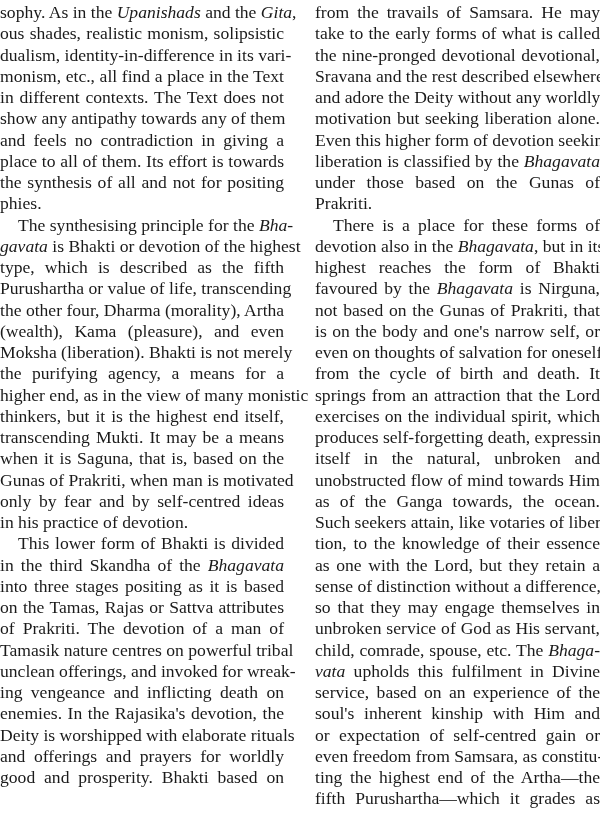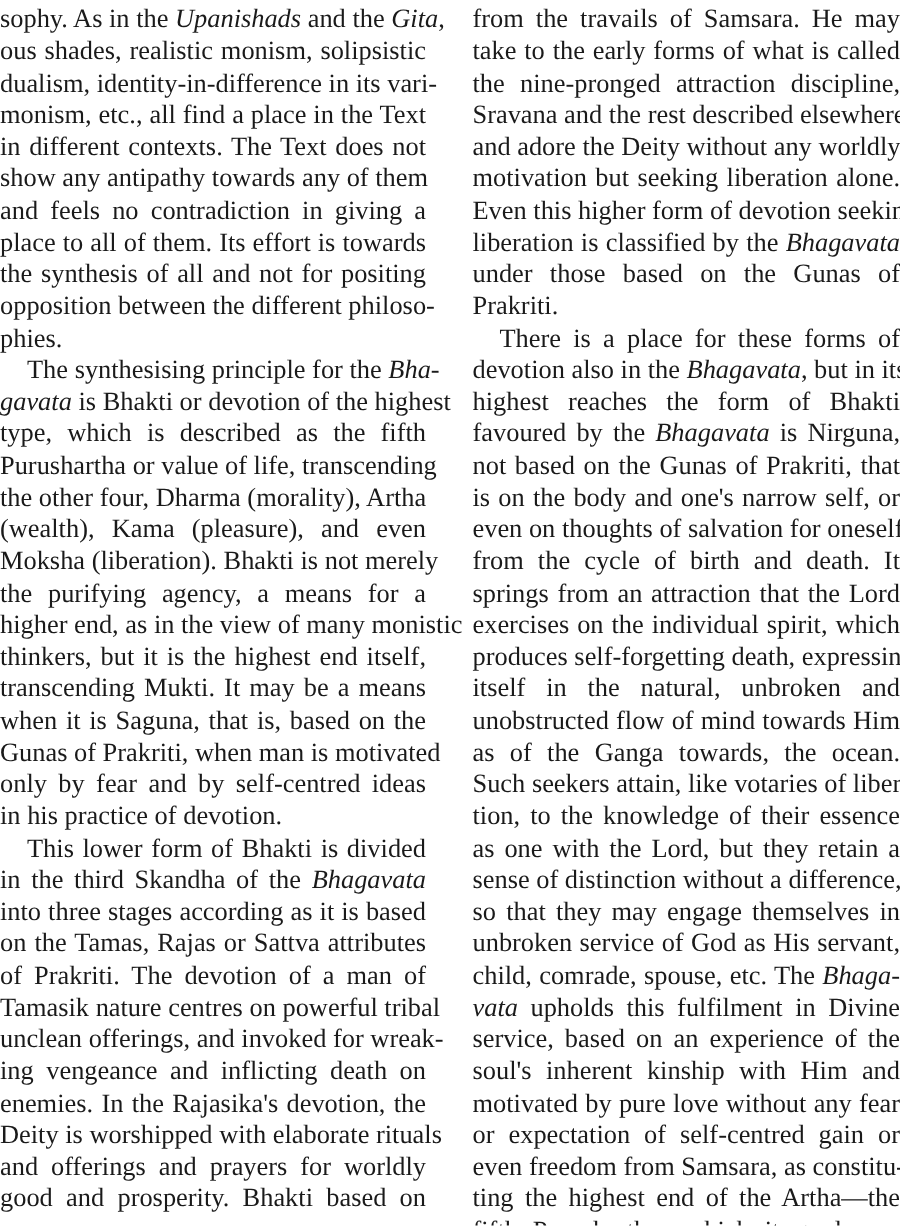--- a/index.html
+++ b/index.html
@@ -28,54 +28,53 @@
   <div class="col left" id="col-left">
       <div class="line">sophy. As in the <i>Upanishads</i> and the <i>Gita</i>,</div>
       <div class="line">ous shades, realistic monism, solipsistic</div>
       <div class="line">dualism, identity-in-difference in its vari-</div>
       <div class="line">monism, etc., all find a place in the Text</div>
       <div class="line">in different contexts. The Text does not</div>
       <div class="line">show any antipathy towards any of them</div>
       <div class="line">and feels no contradiction in giving a</div>
       <div class="line">place to all of them. Its effort is towards</div>
       <div class="line">the synthesis of all and not for positing</div>
-      <div class="line">opposition between the different philoso-</div>
       <div class="line last">phies.</div>
       <div class="line indent">The synthesising principle for the <i>Bha-</i></div>
       <div class="line"><i>gavata</i> is Bhakti or devotion of the highest</div>
       <div class="line">type, which is described as the fifth</div>
       <div class="line">Purushartha or value of life, transcending</div>
       <div class="line">the other four, Dharma (morality), Artha</div>
       <div class="line">(wealth), Kama (pleasure), and even</div>
       <div class="line">Moksha (liberation). Bhakti is not merely</div>
       <div class="line">the purifying agency, a means for a</div>
       <div class="line">higher end, as in the view of many monistic</div>
       <div class="line">thinkers, but it is the highest end itself,</div>
       <div class="line">transcending Mukti. It may be a means</div>
       <div class="line">when it is Saguna, that is, based on the</div>
       <div class="line">Gunas of Prakriti, when man is motivated</div>
       <div class="line">only by fear and by self-centred ideas</div>
       <div class="line last">in his practice of devotion.</div>
       <div class="line indent">This lower form of Bhakti is divided</div>
       <div class="line">in the third Skandha of the <i>Bhagavata</i></div>
-      <div class="line">into three stages according as it is based</div>
+      <div class="line">into three stages positing as it is based</div>
       <div class="line">on the Tamas, Rajas or Sattva attributes</div>
       <div class="line">of Prakriti. The devotion of a man of</div>
       <div class="line">Tamasik nature centres on powerful tribal</div>
       <div class="line">unclean offerings, and invoked for wreak-</div>
       <div class="line">ing vengeance and inflicting death on</div>
       <div class="line">enemies. In the Rajasika's devotion, the</div>
       <div class="line">Deity is worshipped with elaborate rituals</div>
       <div class="line">and offerings and prayers for worldly</div>
       <div class="line">good and prosperity. Bhakti based on</div>
     </div>
   <div class="col right" id="col-right">
       <div class="line">from the travails of Samsara. He may</div>
       <div class="line">take to the early forms of what is called</div>
-      <div class="line">the nine-pronged attraction discipline,</div>
+      <div class="line">the nine-pronged devotional devotional,</div>
       <div class="line">Sravana and the rest described elsewhere,</div>
       <div class="line">and adore the Deity without any worldly</div>
       <div class="line">motivation but seeking liberation alone.</div>
       <div class="line">Even this higher form of devotion seeking</div>
       <div class="line">liberation is classified by the <i>Bhagavata</i></div>
       <div class="line">under those based on the Gunas of</div>
       <div class="line last">Prakriti.</div>
       <div class="line indent">There is a place for these forms of</div>
       <div class="line">devotion also in the <i>Bhagavata</i>, but in its</div>
       <div class="line">highest reaches the form of Bhakti</div>
@@ -93,19 +92,18 @@
       <div class="line">Such seekers attain, like votaries of libera-</div>
       <div class="line">tion, to the knowledge of their essence</div>
       <div class="line">as one with the Lord, but they retain a</div>
       <div class="line">sense of distinction without a difference,</div>
       <div class="line">so that they may engage themselves in</div>
       <div class="line">unbroken service of God as His servant,</div>
       <div class="line">child, comrade, spouse, etc. The <i>Bhaga-</i></div>
       <div class="line"><i>vata</i> upholds this fulfilment in Divine</div>
       <div class="line">service, based on an experience of the</div>
       <div class="line">soul's inherent kinship with Him and</div>
-      <div class="line">motivated by pure love without any fear</div>
       <div class="line">or expectation of self-centred gain or</div>
       <div class="line">even freedom from Samsara, as constitu-</div>
       <div class="line">ting the highest end of the Artha—the</div>
       <div class="line">fifth Purushartha—which it grades as</div>
     </div>
 </div>
 
 </body></html>

